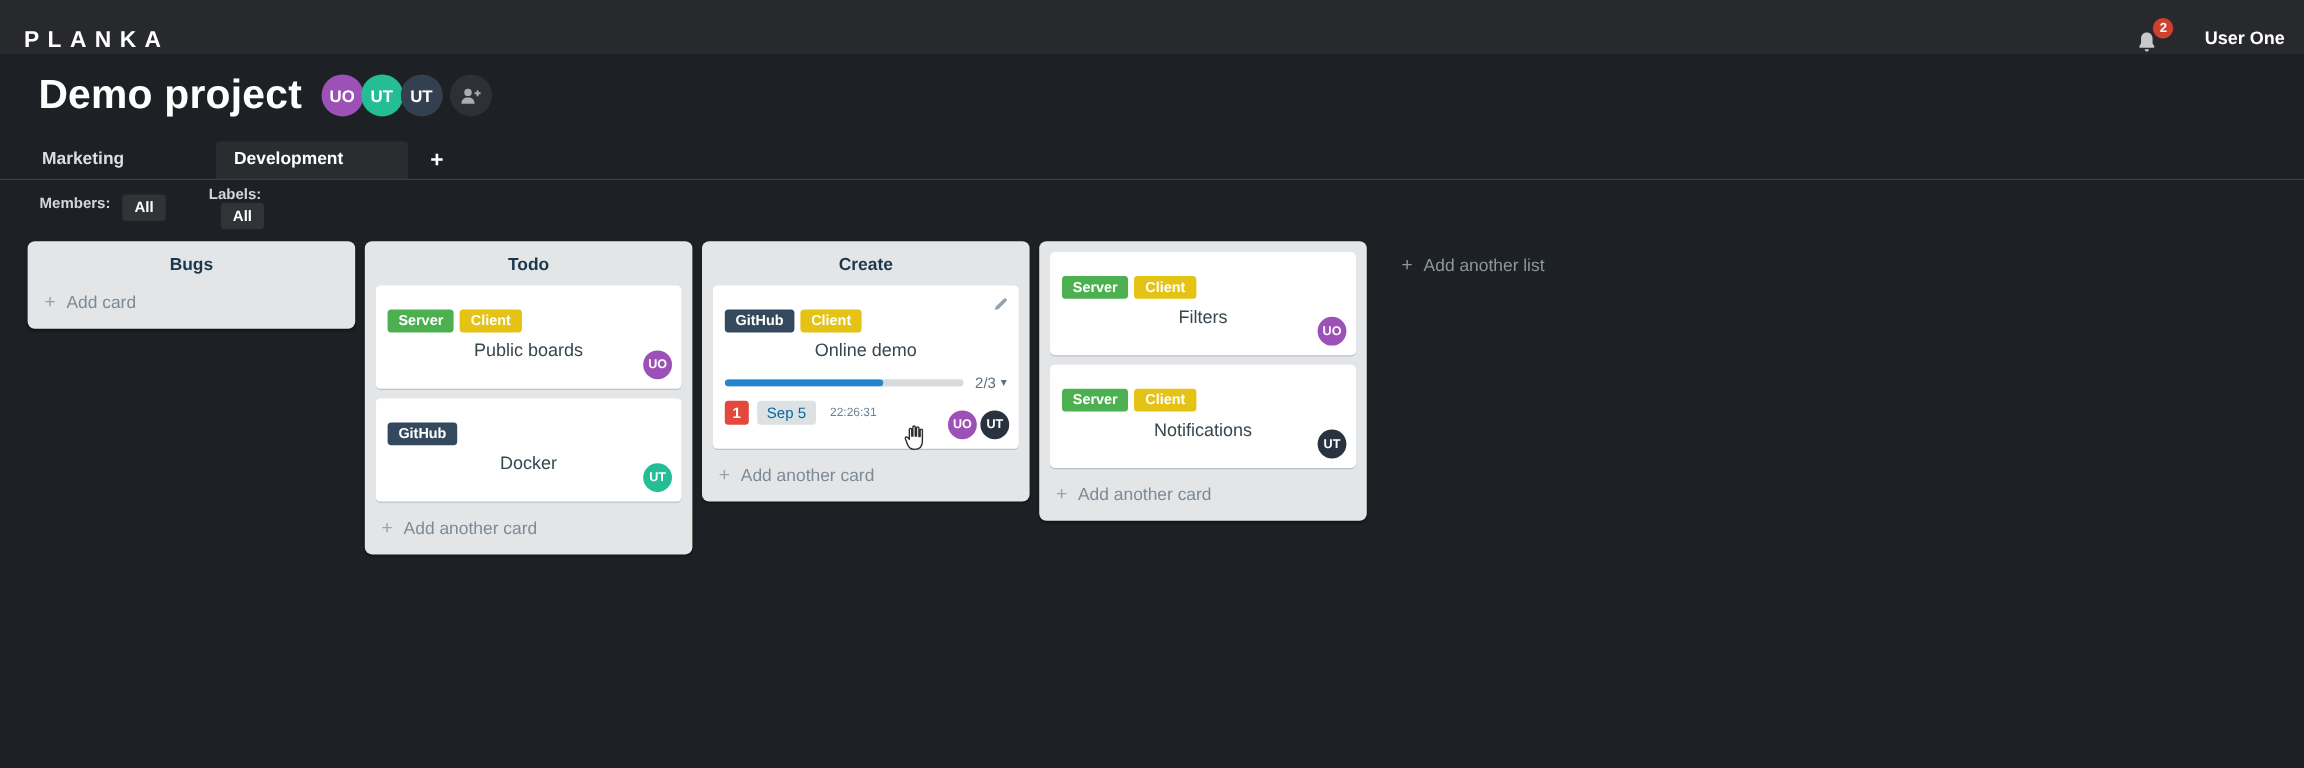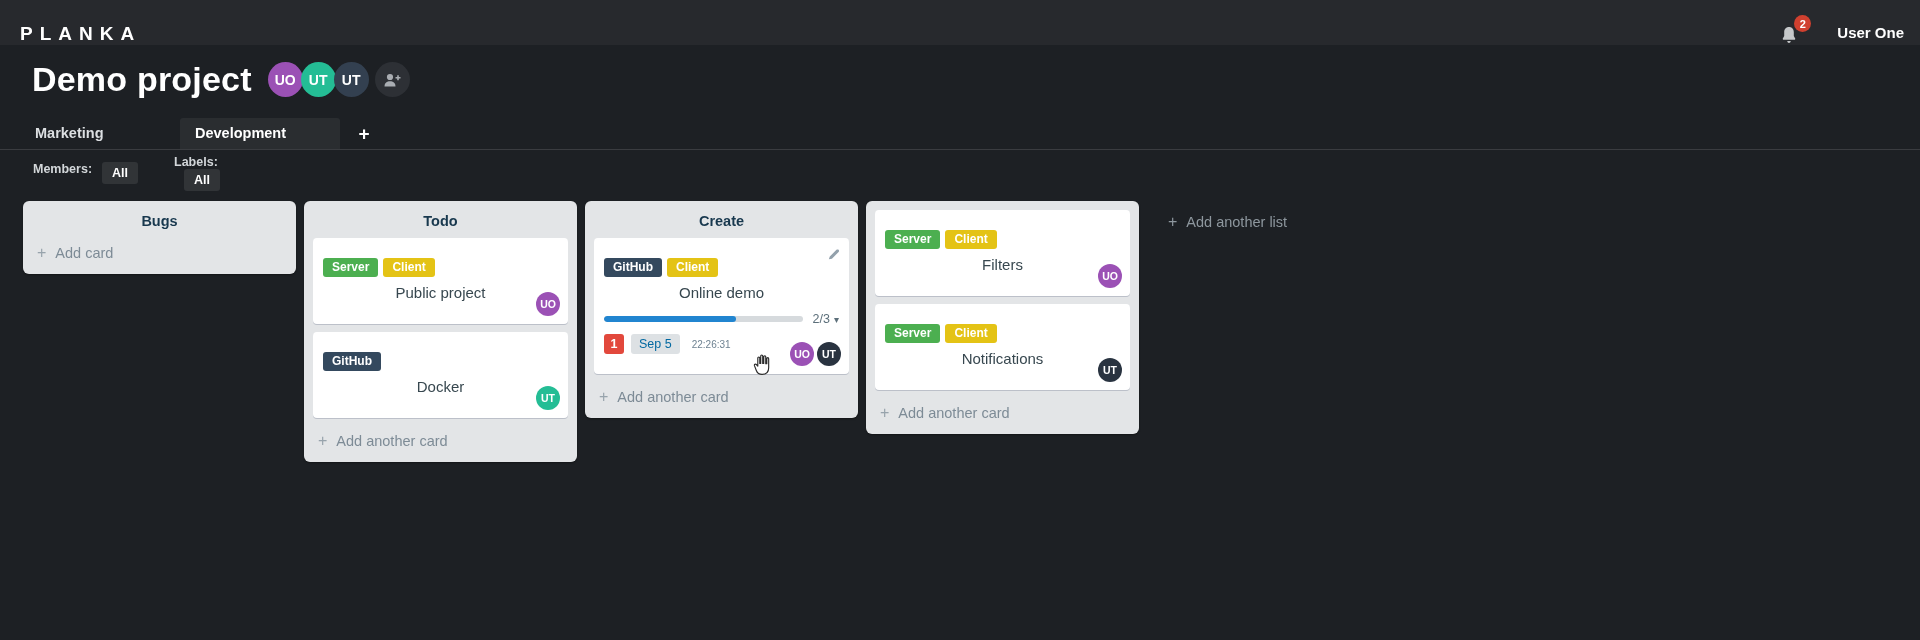--- a/index.html
+++ b/index.html
@@ -182,21 +182,21 @@
         <span>Add card</span>
       </div>
     </div>
     <div class="list">
       <div class="list-title">Todo</div>
       <div class="card simple">
         <div class="labels">
           <span class="label" style="background: rgb(76, 175, 80);">Server</span>
           <span class="label" style="background: rgb(228, 195, 21);">Client</span>
         </div>
-        <div class="card-title">Public project</div>
+        <div class="card-title">Public boards</div>
         <div class="card-members">
           <div class="avatar-sm" style="background: rgb(155, 81, 181);">UO</div>
         </div>
       </div>
       <div class="card simple">
         <div class="labels">
           <span class="label" style="background: rgb(52, 73, 94);">GitHub</span>
         </div>
         <div class="card-title">Docker</div>
         <div class="card-members">

